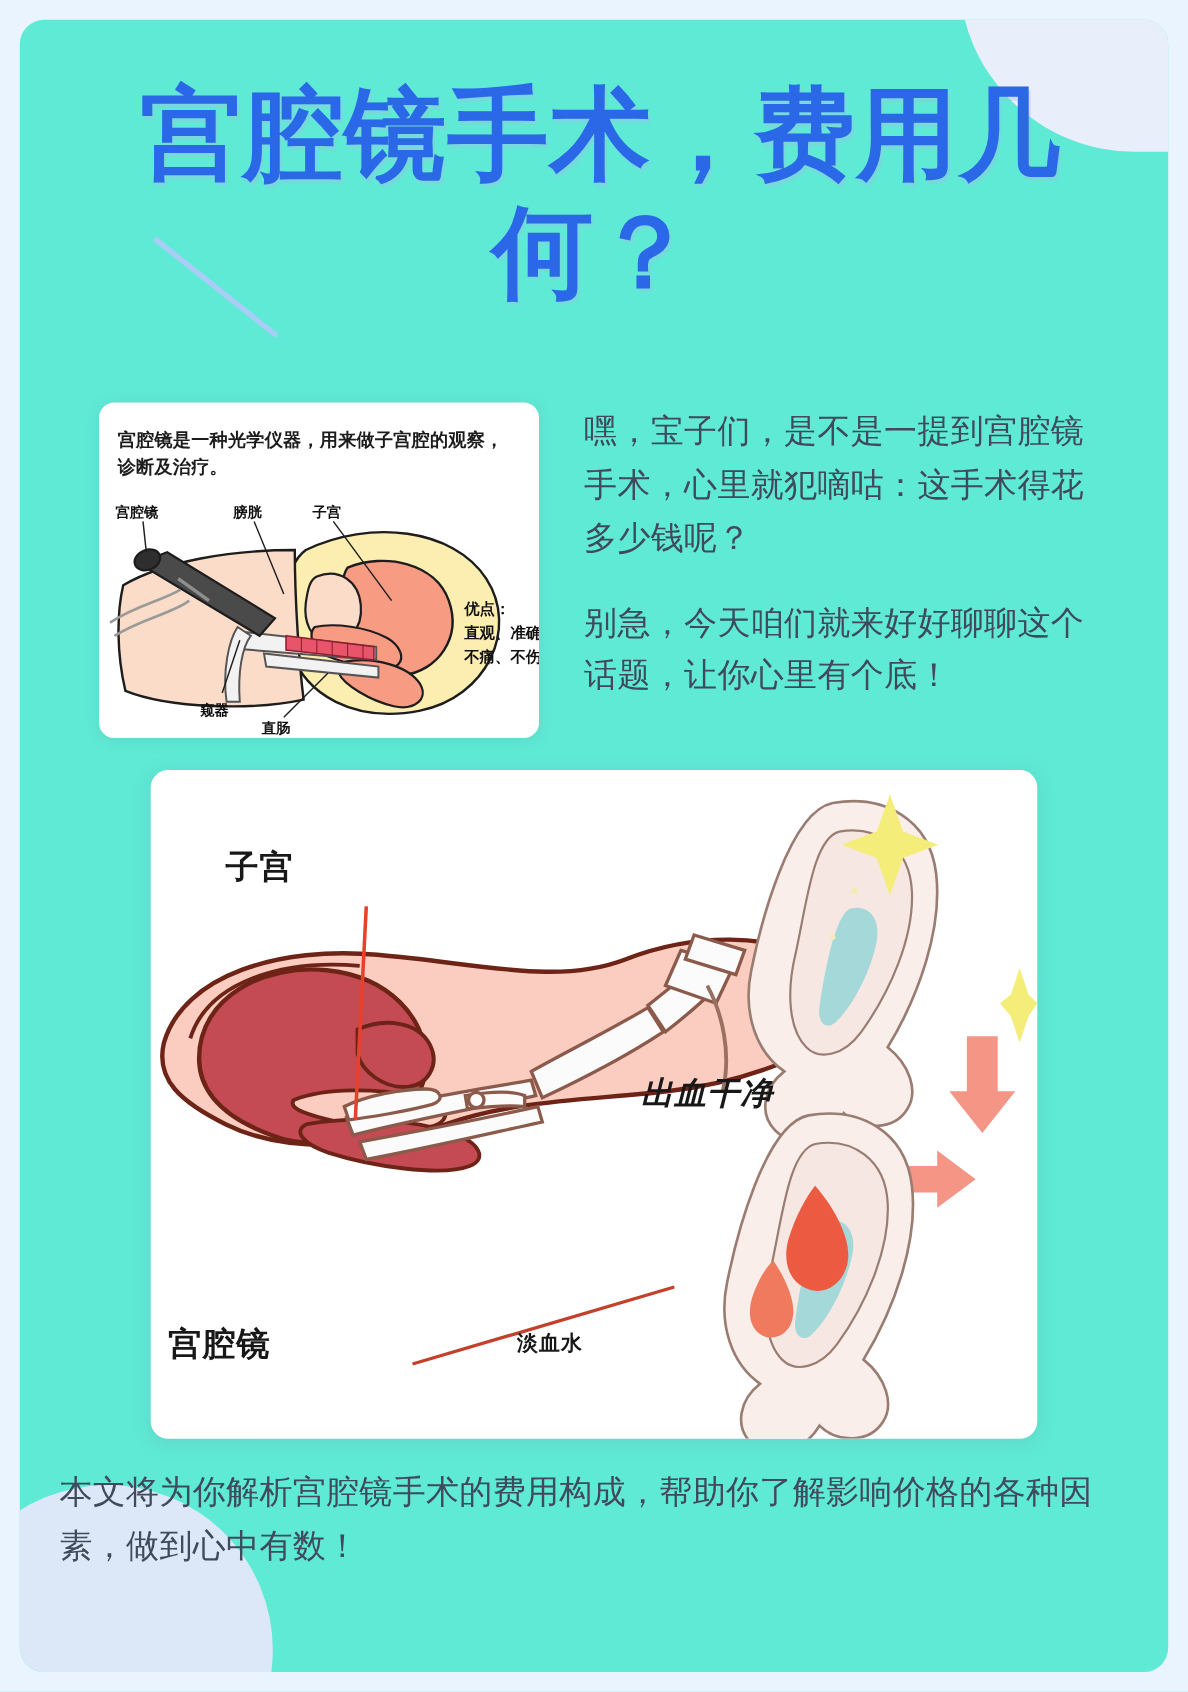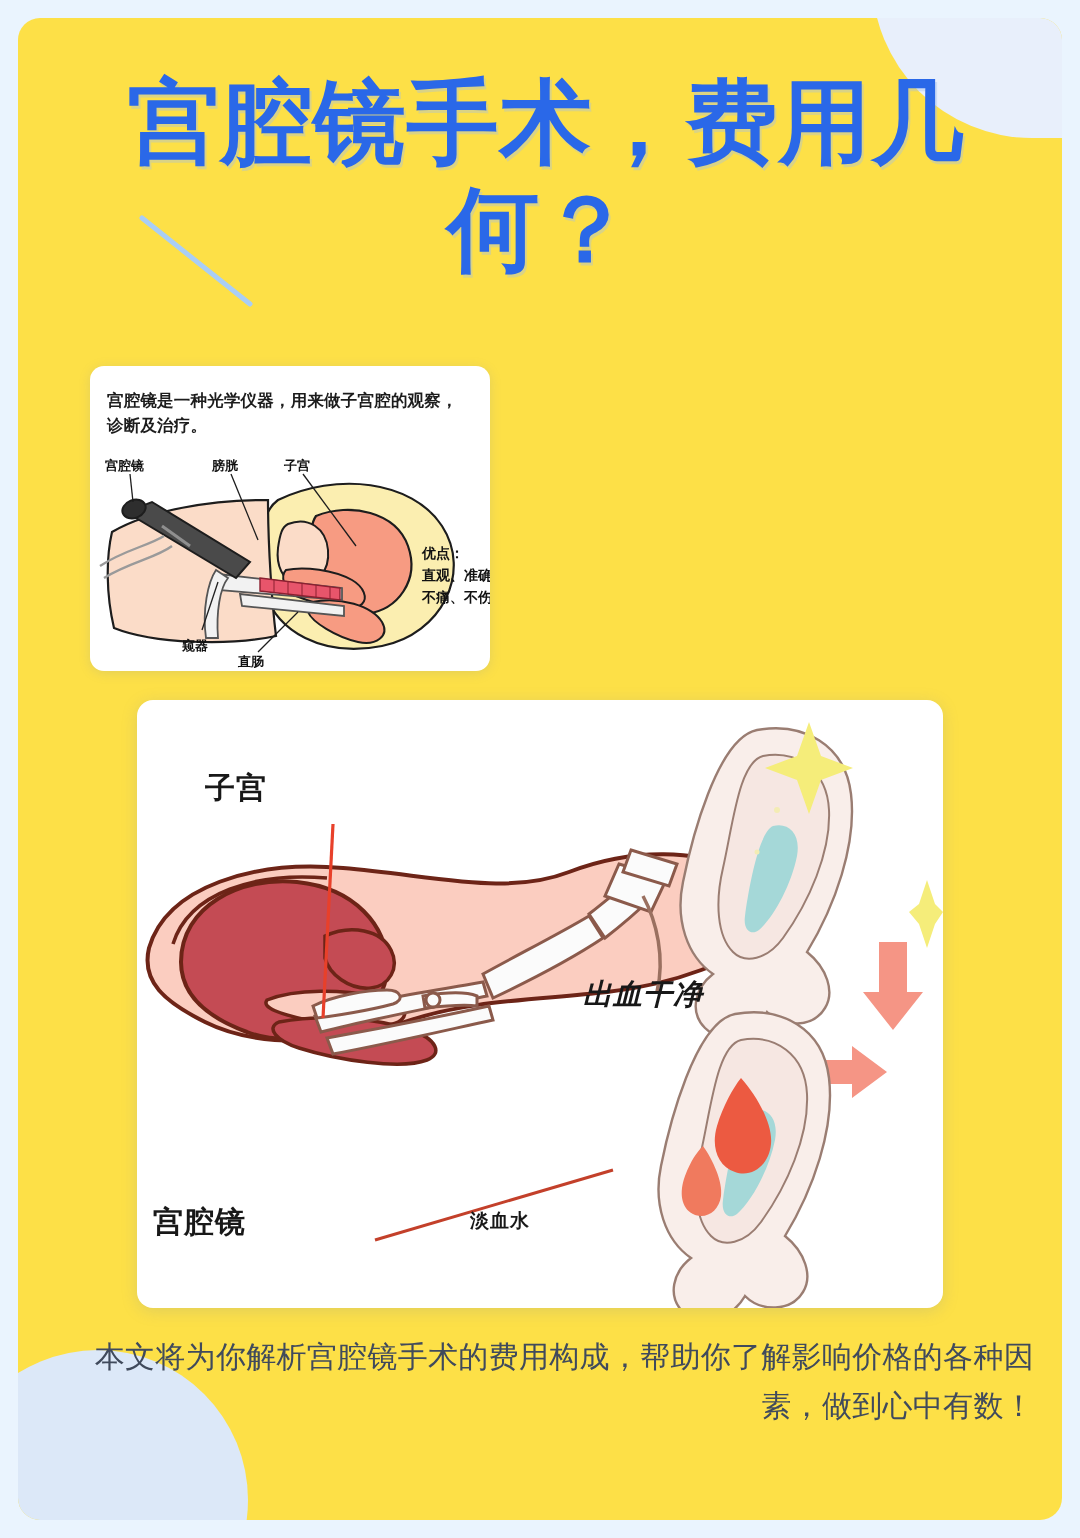--- a/index.html
+++ b/index.html
@@ -16,21 +16,21 @@
     position: relative;
   }
 
   
   .page {
     position: absolute;
     left: 18px;
     top: 18px;
     width: 1044px;
     height: 1502px;
-    background: #fde047;
+    background: #5eead4;
     border-radius: 22px;
     overflow: hidden;
   }
   .deco-tr-sq {
     position: absolute;
     right: -60px;
     top: -130px;
     width: 250px;
     height: 250px;
     background: #e8effb;
@@ -153,21 +153,20 @@
   
   .footer-text {
     position: absolute;
     left: 36px;
     top: 1315px;
     width: 980px;
     color: #404a5c;
     font-size: 30px;
     line-height: 1.62;
     letter-spacing: .3px;
-    text-align: right;
   }
 
   svg { display: block; }
 </style>
 </head>
 <body>
 
 <div class="page">
 
   <div class="deco-tr-sq"></div>
@@ -242,20 +241,22 @@
 
           <g font-family="DejaVu Sans, Liberation Sans, sans-serif" font-size="14" font-weight="700" fill="#111">
             <text x="332" y="104">优点：</text>
             <text x="332" y="126">直观、准确、</text>
             <text x="332" y="148">不痛、不伤子宫</text>
           </g>
         </svg>
       </div>
 
       <div class="intro-text">
+        <p>嘿，宝子们，是不是一提到宫腔镜手术，心里就犯嘀咕：这手术得花多少钱呢？</p>
+        <p>别急，今天咱们就来好好聊聊这个话题，让你心里有个底！</p>
       </div>
     </div>
 
     <div class="card-big">
       <svg width="806" height="608" viewBox="0 0 806 608">
 
         <path d="M12 248 C30 186 118 160 206 168 C300 176 370 196 432 172 C500 146 560 152 600 168
                  L624 236 C600 260 540 284 470 292 C400 300 330 300 268 322 C200 346 120 348 68 322
                  C28 302 4 282 12 248 Z" fill="#fbcdc0" stroke="#6d2417" stroke-width="4" stroke-linejoin="round"></path>
 

